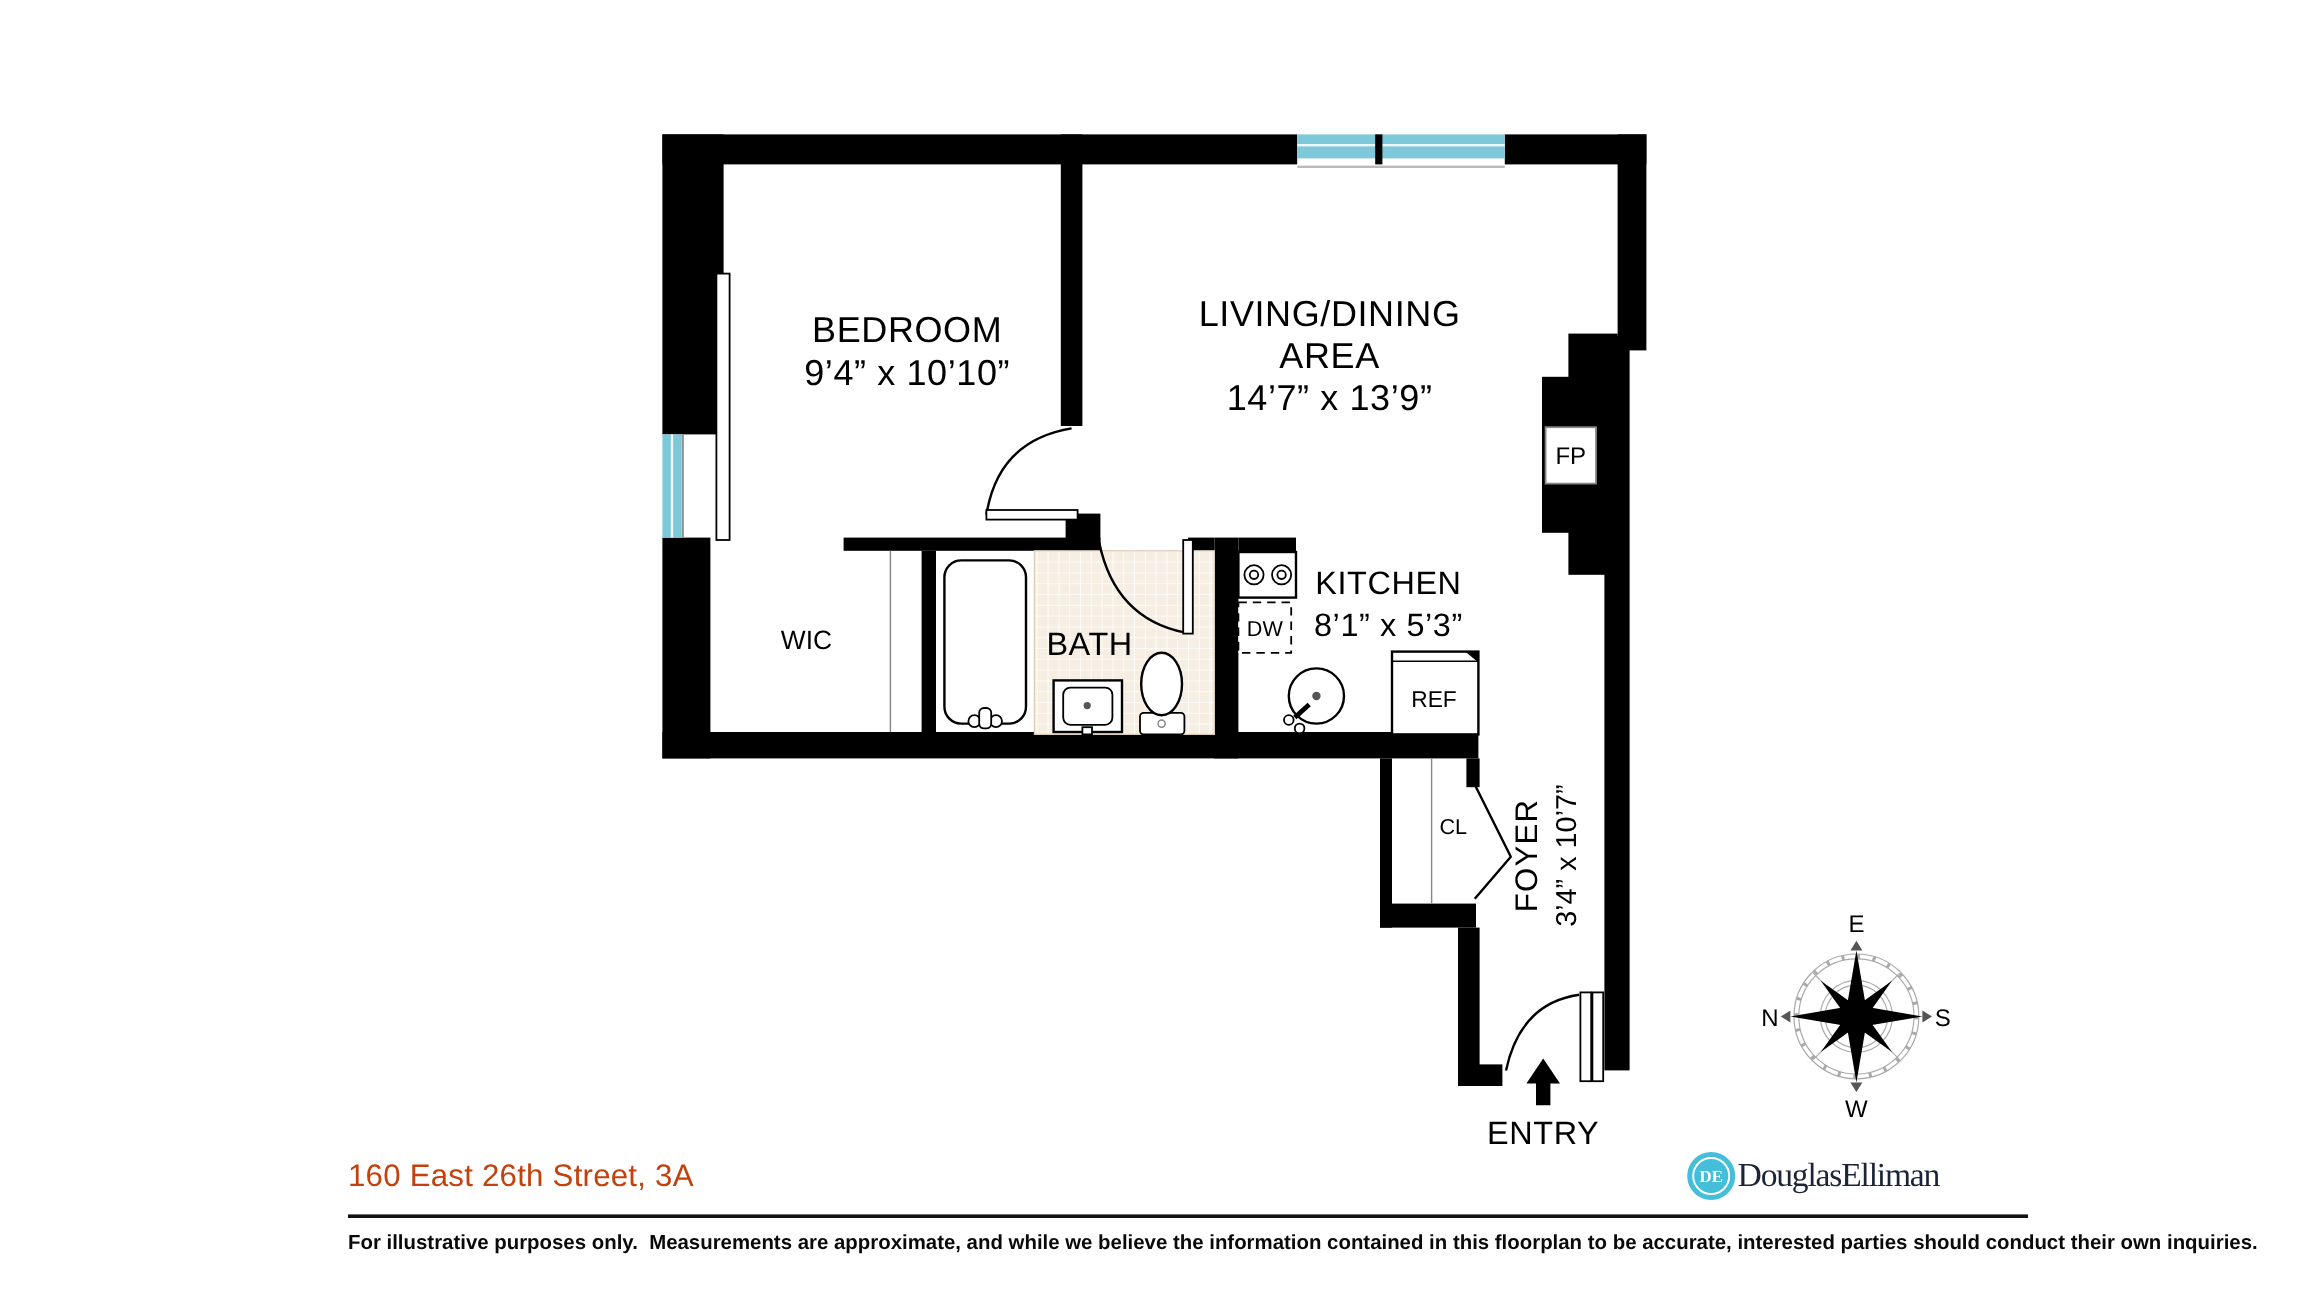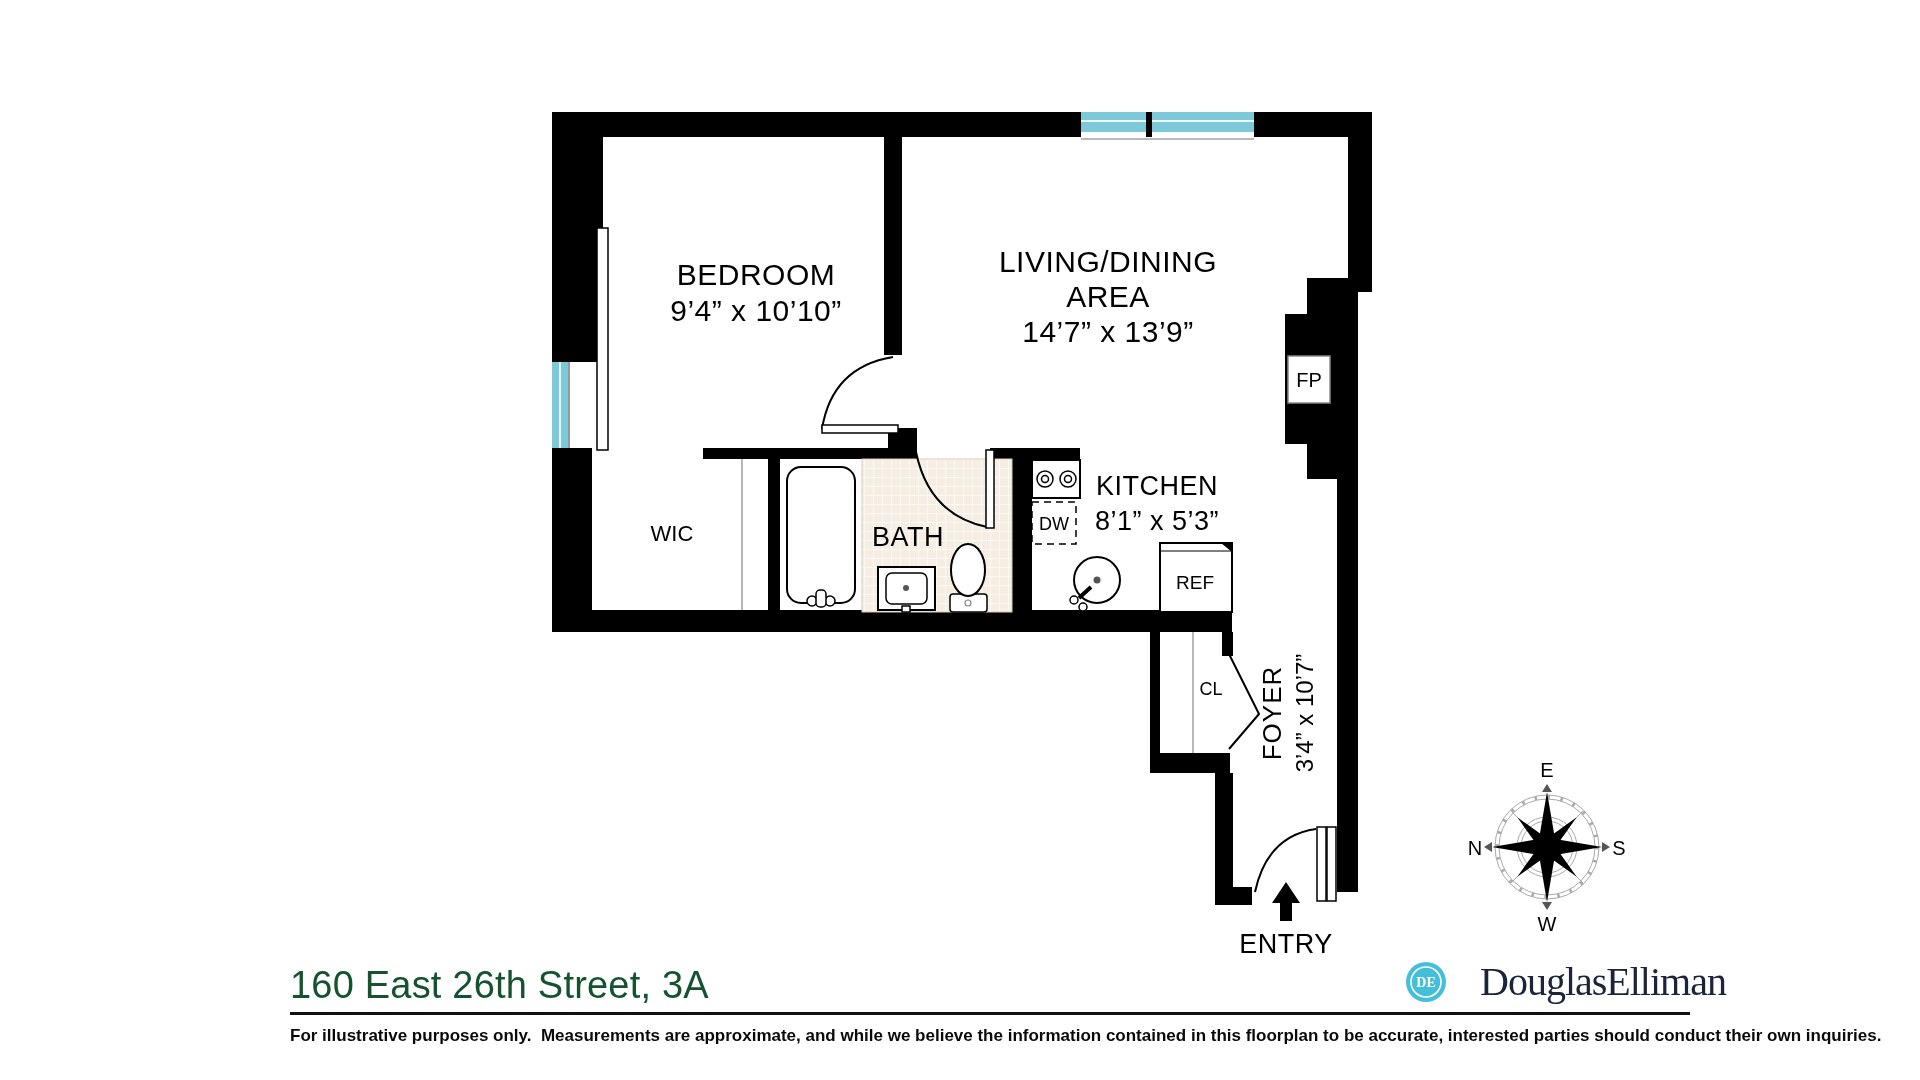--- a/index.html
+++ b/index.html
@@ -7,28 +7,28 @@
         font-family:"Liberation Sans",sans-serif;}
   svg.plan{position:absolute;left:0;top:0;}
   svg text{font-family:"Liberation Sans",sans-serif;fill:#000;}
   .wall{fill:#000;}
   .fixture{fill:#fff;stroke:#000;stroke-width:2;}
   .fixture-thin{fill:#fff;stroke:#000;stroke-width:1.5;}
   .arc{fill:none;stroke:#000;stroke-width:2;}
   .leaf{fill:#fff;stroke:#000;stroke-width:1.5;}
   .room-label{font-size:30px;letter-spacing:.5px;}
   .mid-label{font-size:27px;letter-spacing:.5px;}
-  .footer-address{position:absolute;left:290px;top:964px;font-size:38px;color:#14532d;
+  .footer-address{position:absolute;left:290px;top:964px;font-size:26px;color:#c2410c;
         letter-spacing:.2px;white-space:pre;}
   .footer-rule{position:absolute;left:290px;top:1012px;width:1400px;height:3px;background:#111;}
   .footer-disclaimer{position:absolute;left:290px;top:1026px;font-size:17px;font-weight:700;
         color:#0a0a0a;white-space:pre;}
   .brand{position:absolute;left:1404px;top:958px;display:flex;align-items:center;gap:0;}
-  .brand-name{font-family:"Liberation Serif",serif;font-size:40px;letter-spacing:-1px;
-        color:var(--brand_navy,#1b2438);margin-left:32px;}
+  .brand-name{font-family:"Liberation Serif",serif;font-size:28px;letter-spacing:-1px;
+        color:var(--brand_navy,#1b2438);}
   .brand-mono{font-family:"Liberation Serif",serif;font-weight:bold;fill:#fff;font-size:14px;}
 </style>
 </head>
 <body>
 
 <div class="page">
 
 <svg class="plan" width="1920" height="1080" viewBox="0 0 1920 1080">
   <defs>
     <pattern id="tile" width="9" height="9" patternUnits="userSpaceOnUse">

